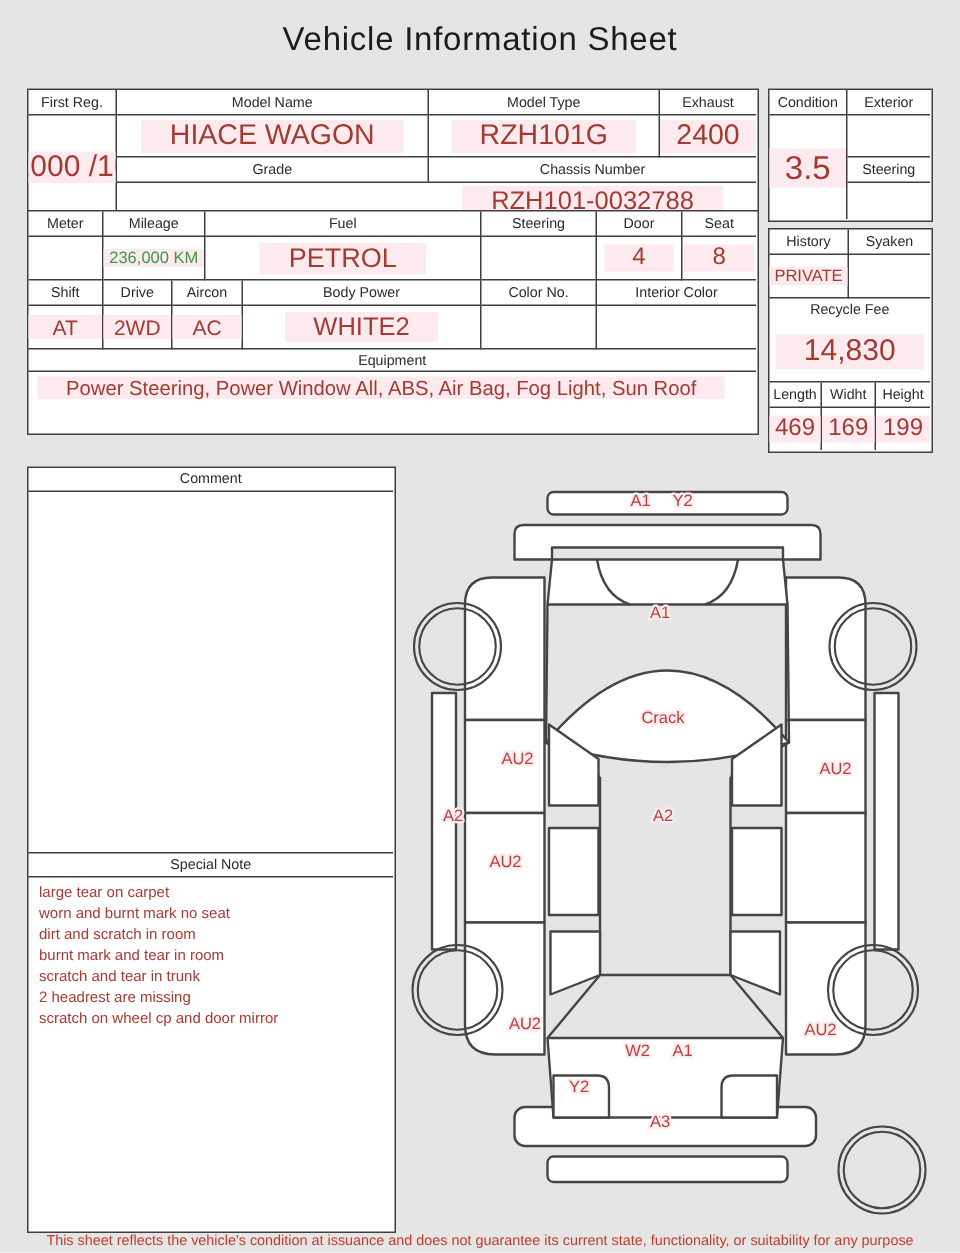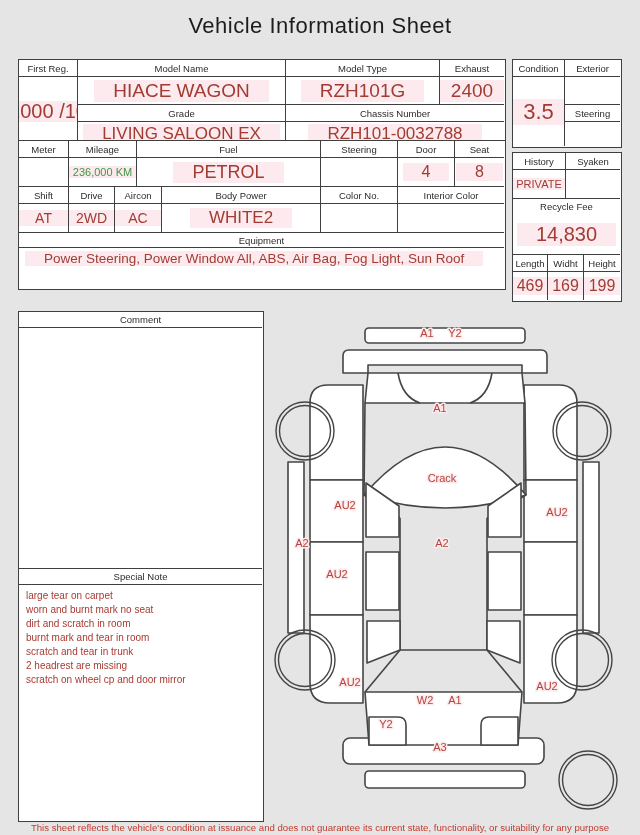--- a/index.html
+++ b/index.html
@@ -54,23 +54,20 @@
     <div class="cell val br bb" style="left:267px;top:17px;width:154px;height:28px;font-size:19px;">
         <span class="hl">RZH101G</span>
       </div>
 
     <div class="cell hdr bb" style="left:421px;top:0;width:64px;height:17px;">Exhaust</div>
     <div class="cell val bb" style="left:421px;top:17px;width:64px;height:28px;font-size:19px;">
         <span class="hl">2400</span>
       </div>
 
     <div class="cell hdr br bb" style="left:59px;top:45px;width:208px;height:17px;text-align:center;">Grade</div>
-    <div class="cell val br" style="left:59px;top:62px;width:208px;height:24px;font-size:17px;">
-        <span class="hl">LIVING SALOON EX</span>
-      </div>
 
     <div class="cell hdr bb" style="left:267px;top:45px;width:218px;height:17px;">Chassis Number</div>
     <div class="cell val" style="left:267px;top:62px;width:218px;height:24px;font-size:17px;">
         <span class="hl">RZH101-0032788</span>
       </div>
   </div>
 
   <div class="box" style="left:512px;top:59px;width:110px;height:89px;">
     <div class="cell hdr br bb" style="left:0;top:0;width:52px;height:17px;">Condition</div>
     <div class="cell val br" style="left:0;top:17px;width:52px;height:69px;font-size:22px;">

